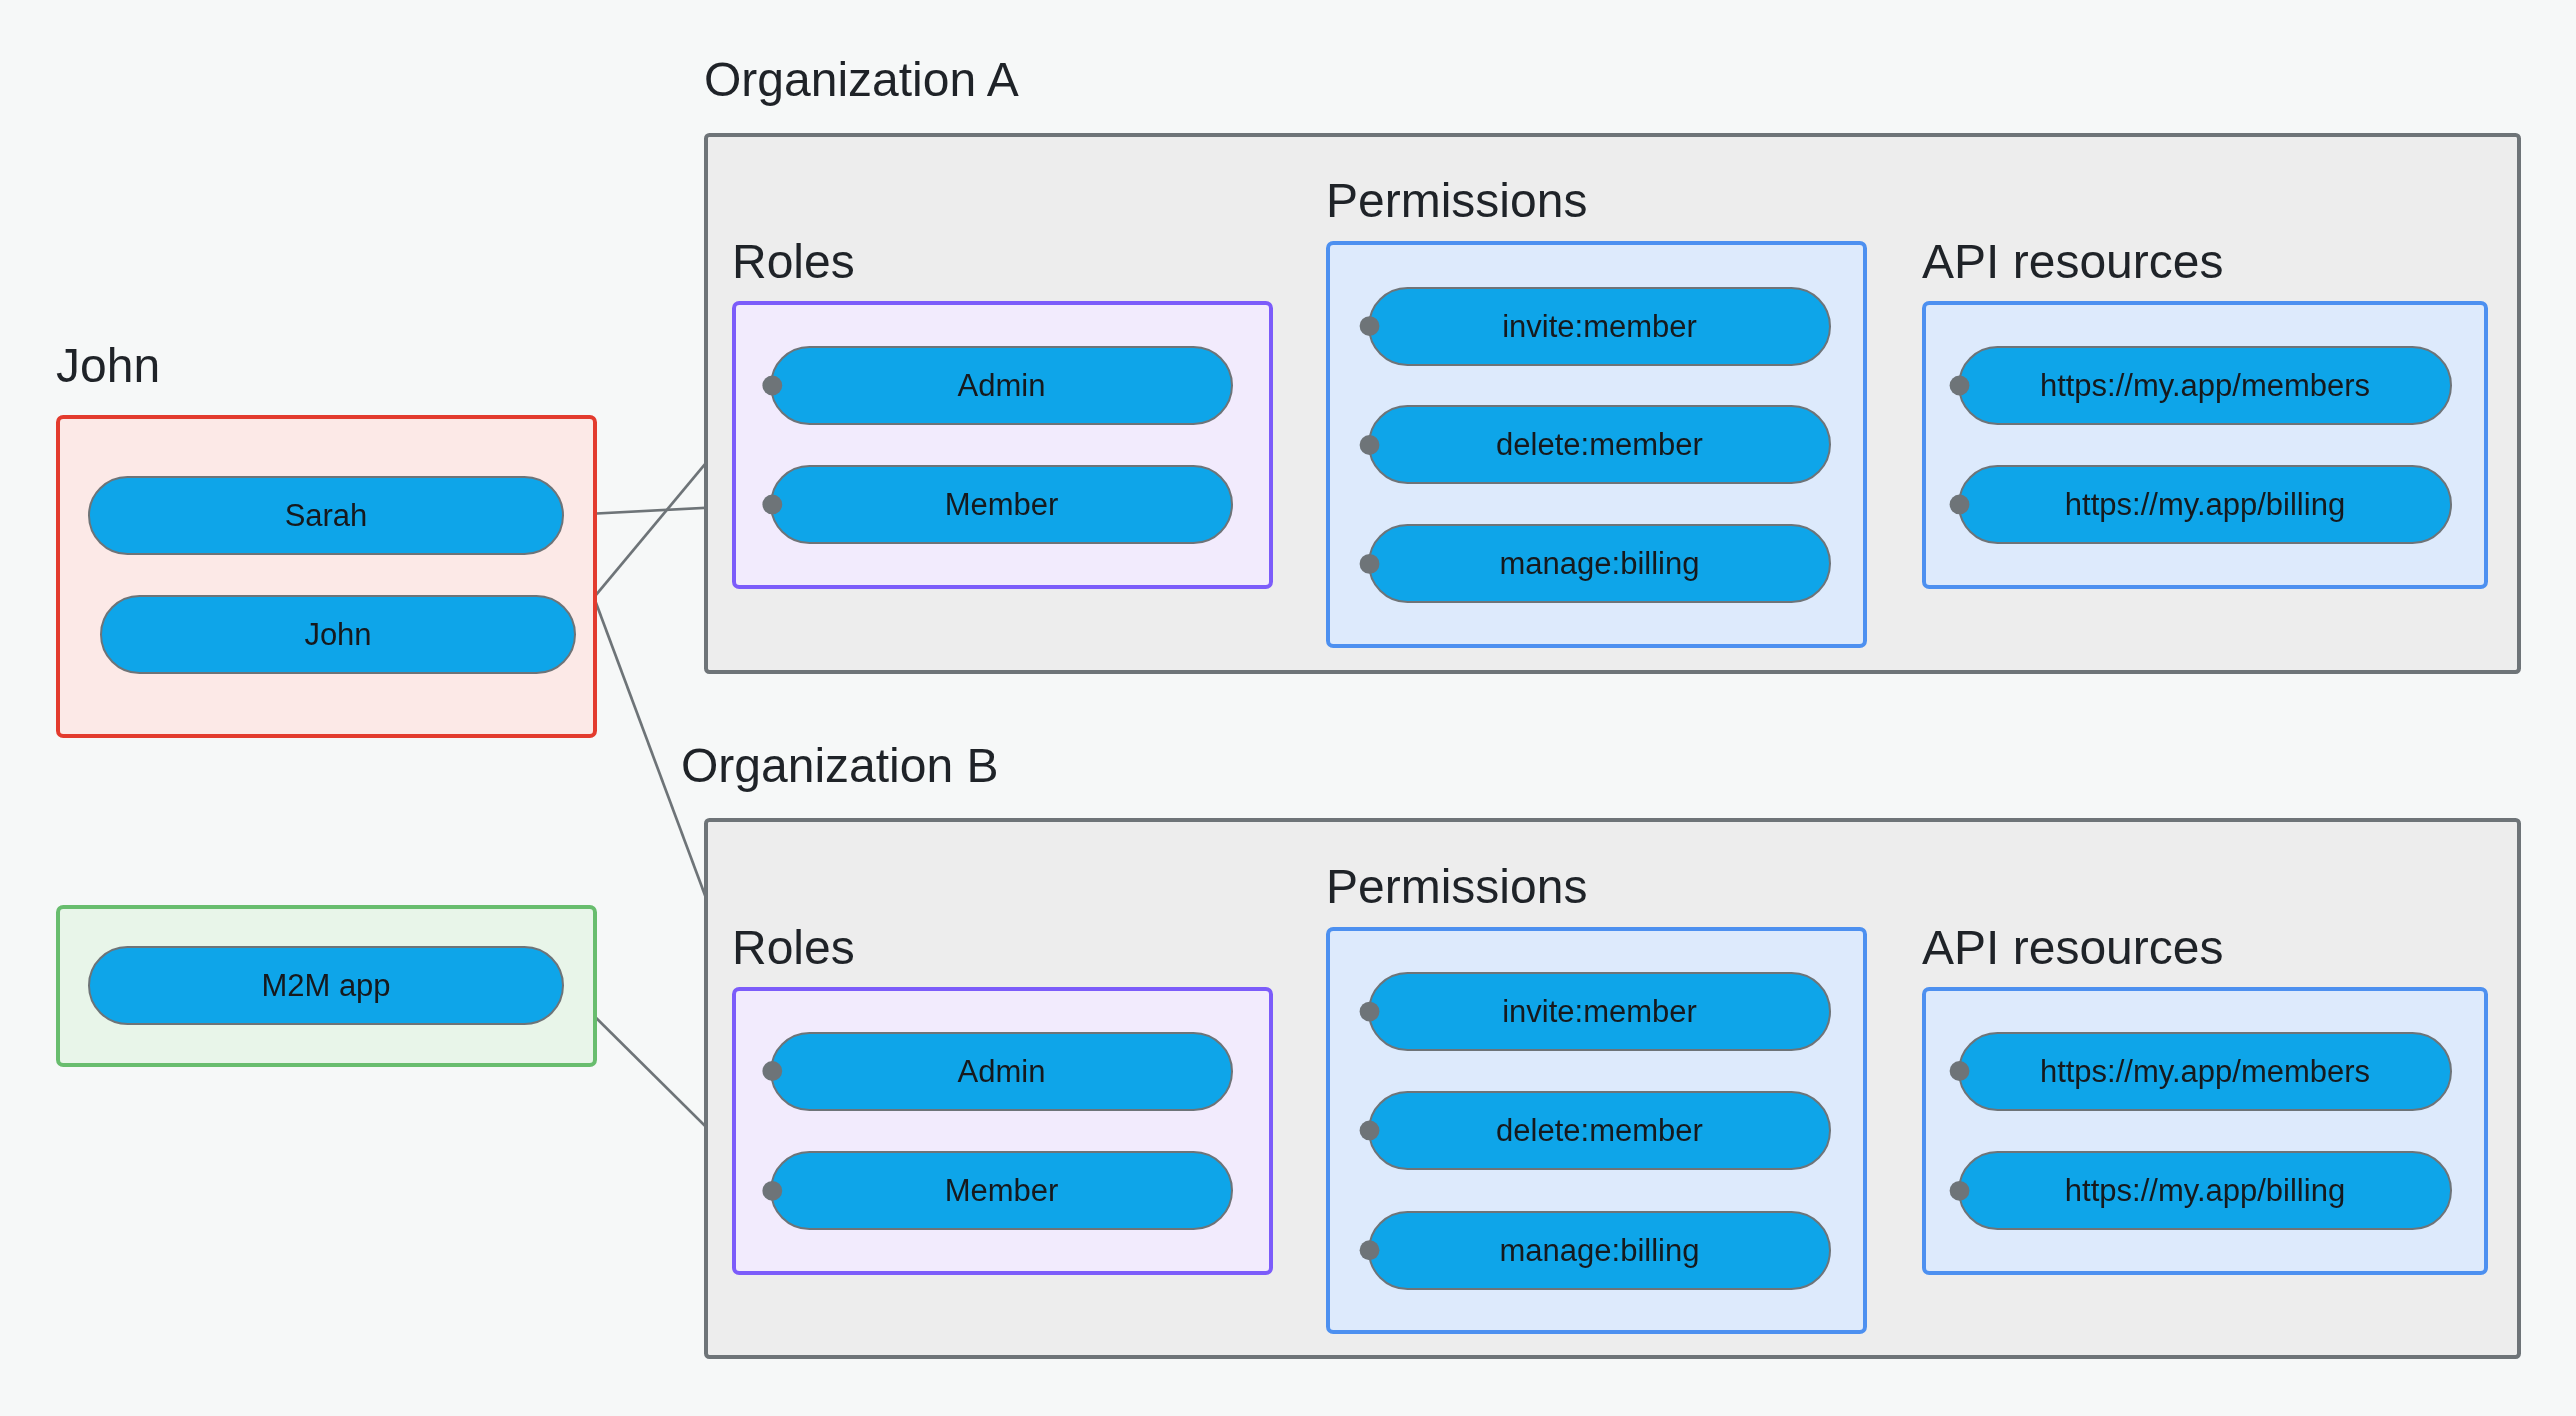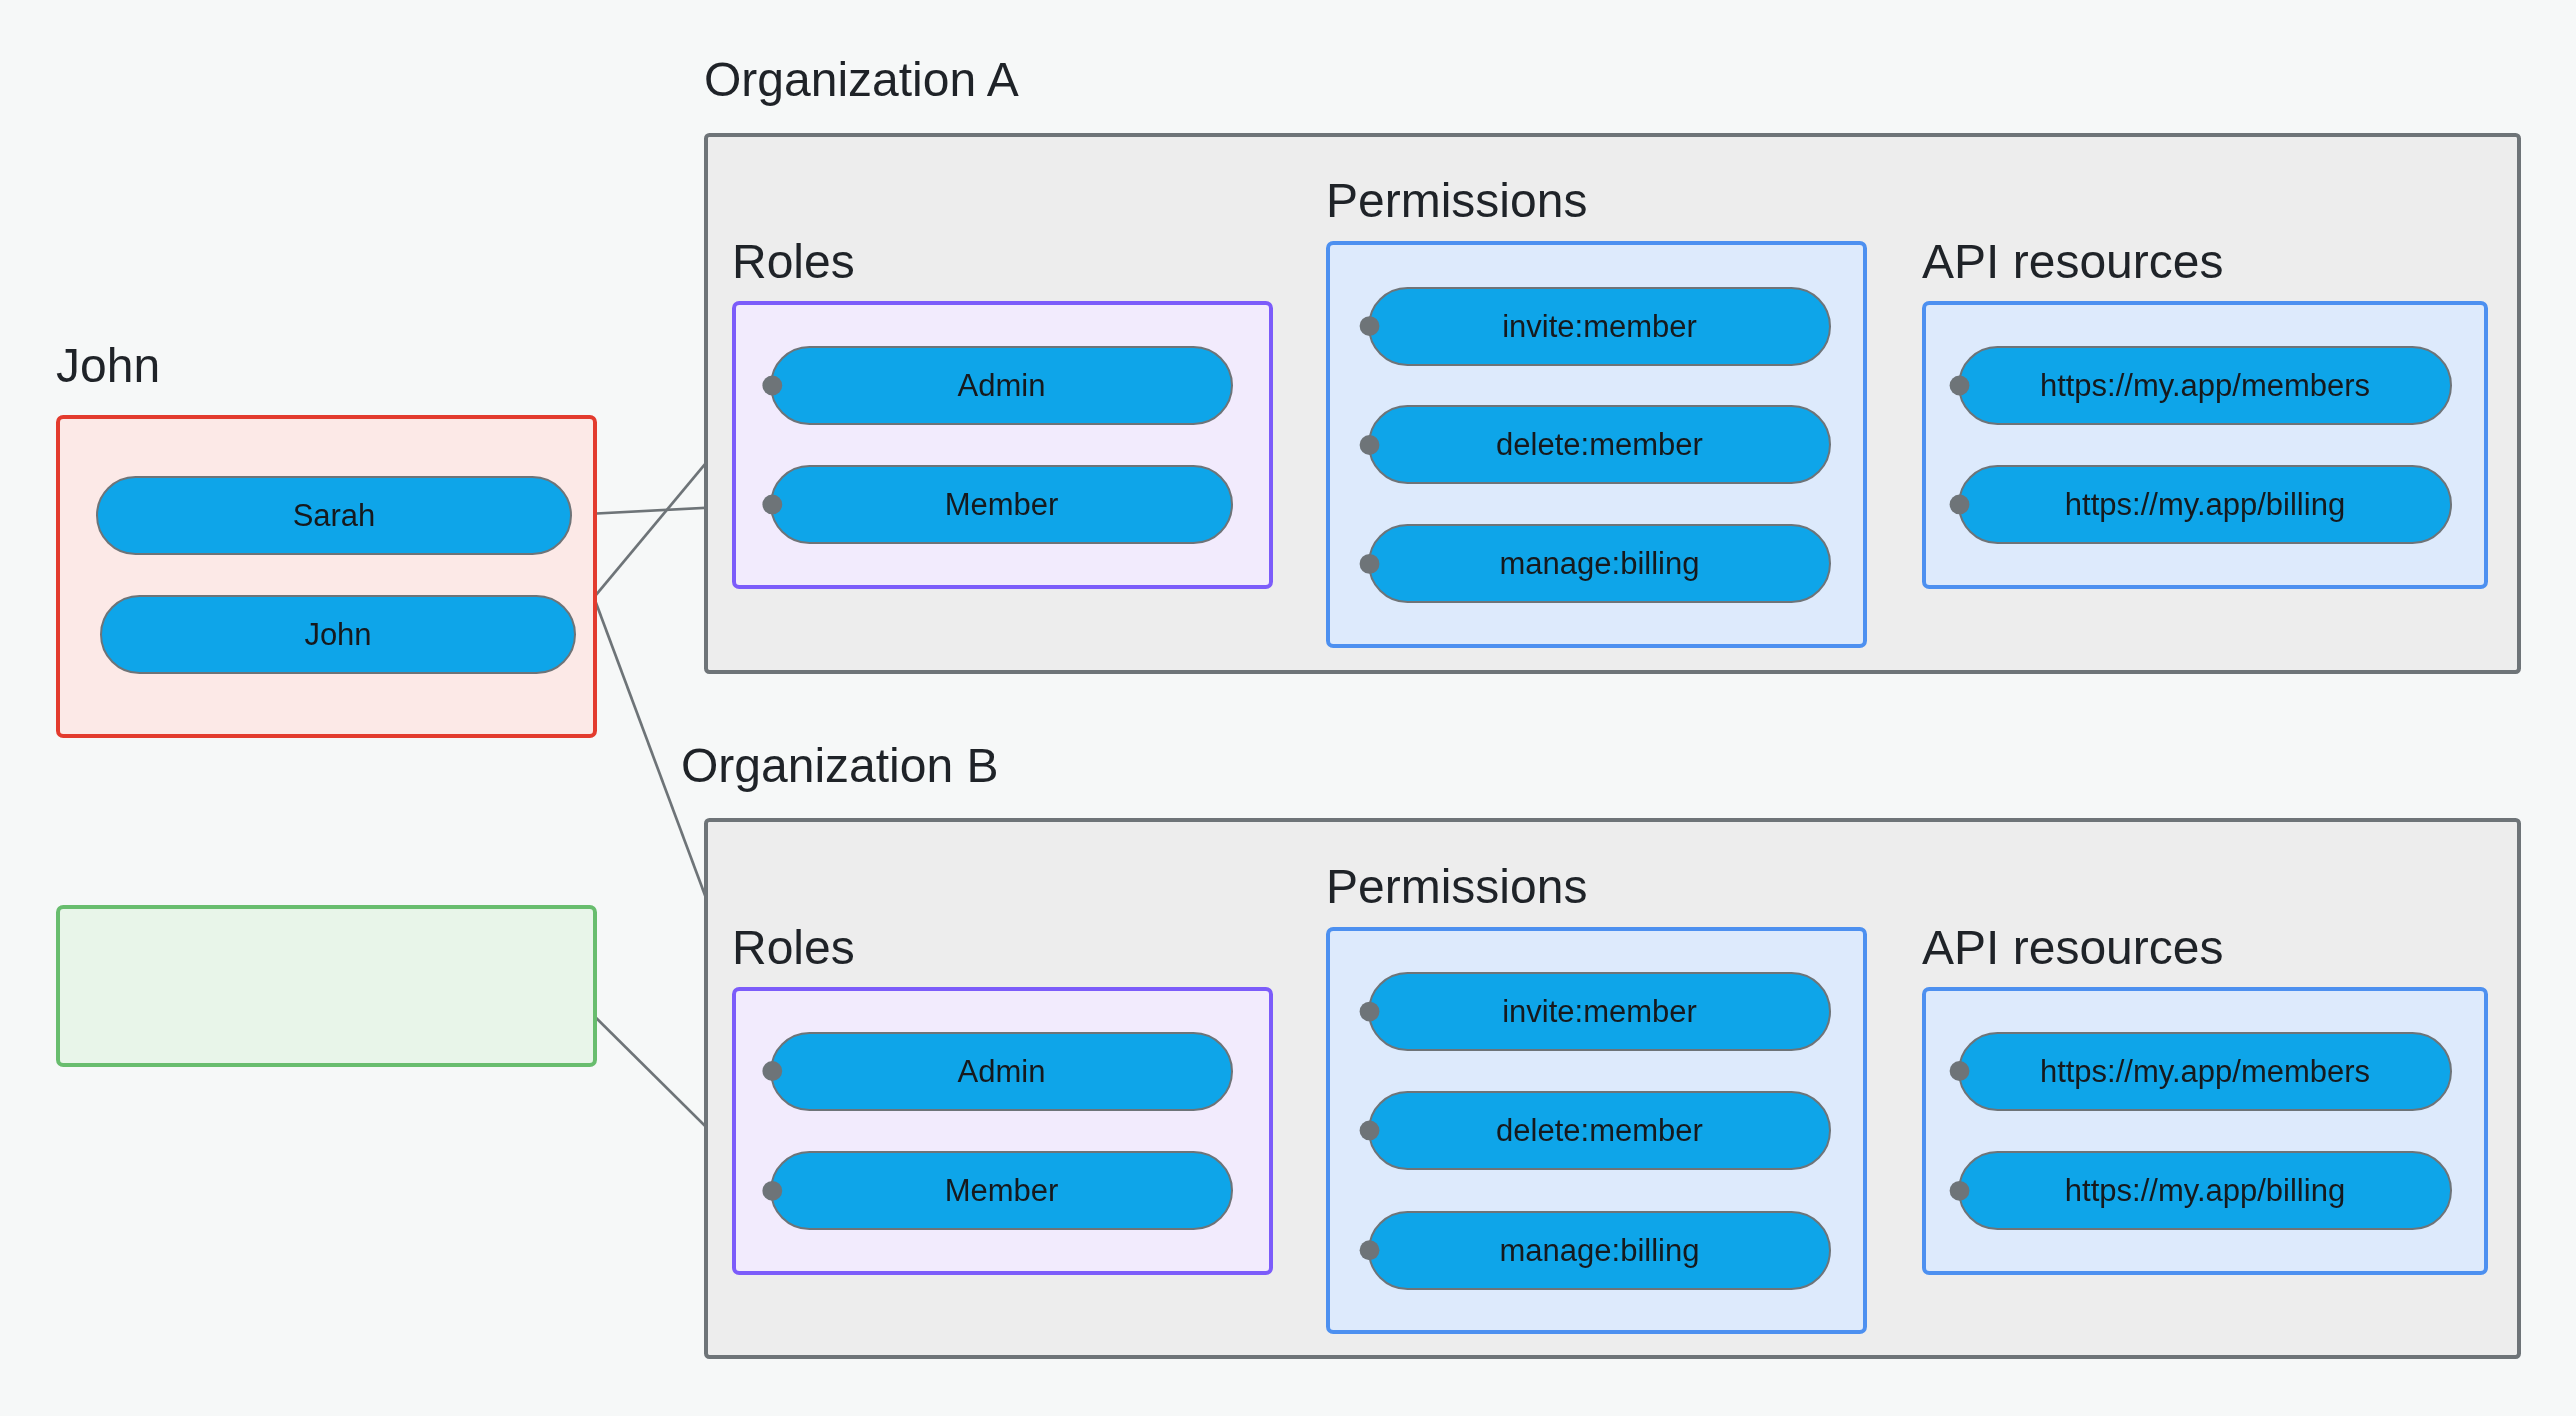--- a/index.html
+++ b/index.html
@@ -125,24 +125,25 @@
 
   <div class="pill" style="left:1368px;top:972px;width:463px;height:79px;">invite:member</div>
   <div class="pill" style="left:1368px;top:1091px;width:463px;height:79px;">delete:member</div>
   <div class="pill" style="left:1368px;top:1211px;width:463px;height:79px;">manage:billing</div>
 
   <div class="pill" style="left:1958px;top:1032px;width:494px;height:79px;">https://my.app/members</div>
   <div class="pill" style="left:1958px;top:1151px;width:494px;height:79px;">https://my.app/billing</div>
 
   <div class="grp-label" style="left:56px;top:342px;">John</div>
   <div class="tint-box box-users" style="left:56px;top:415px;width:541px;height:323px;"></div>
-  <div class="pill" style="left:96px;top:476px;width:476px;height:79px;">Sarah</div>
+  <div class="pill" style="left:88px;top:476px;width:476px;height:79px;">Sarah</div>
   <div class="pill" style="left:100px;top:595px;width:476px;height:79px;">John</div>
 
   <div class="tint-box box-m2m" style="left:56px;top:905px;width:541px;height:162px;"></div>
+  <div class="pill" style="left:88px;top:946px;width:476px;height:79px;">M2M app</div>
 
   <svg class="edges" viewBox="0 0 2859 1572">
     <circle cx="857" cy="428" r="11"></circle>
     <circle cx="857" cy="560" r="11"></circle>
     <circle cx="1520" cy="362" r="11"></circle>
     <circle cx="1520" cy="494" r="11"></circle>
     <circle cx="1520" cy="626" r="11"></circle>
     <circle cx="2175" cy="428" r="11"></circle>
     <circle cx="2175" cy="560" r="11"></circle>
 

